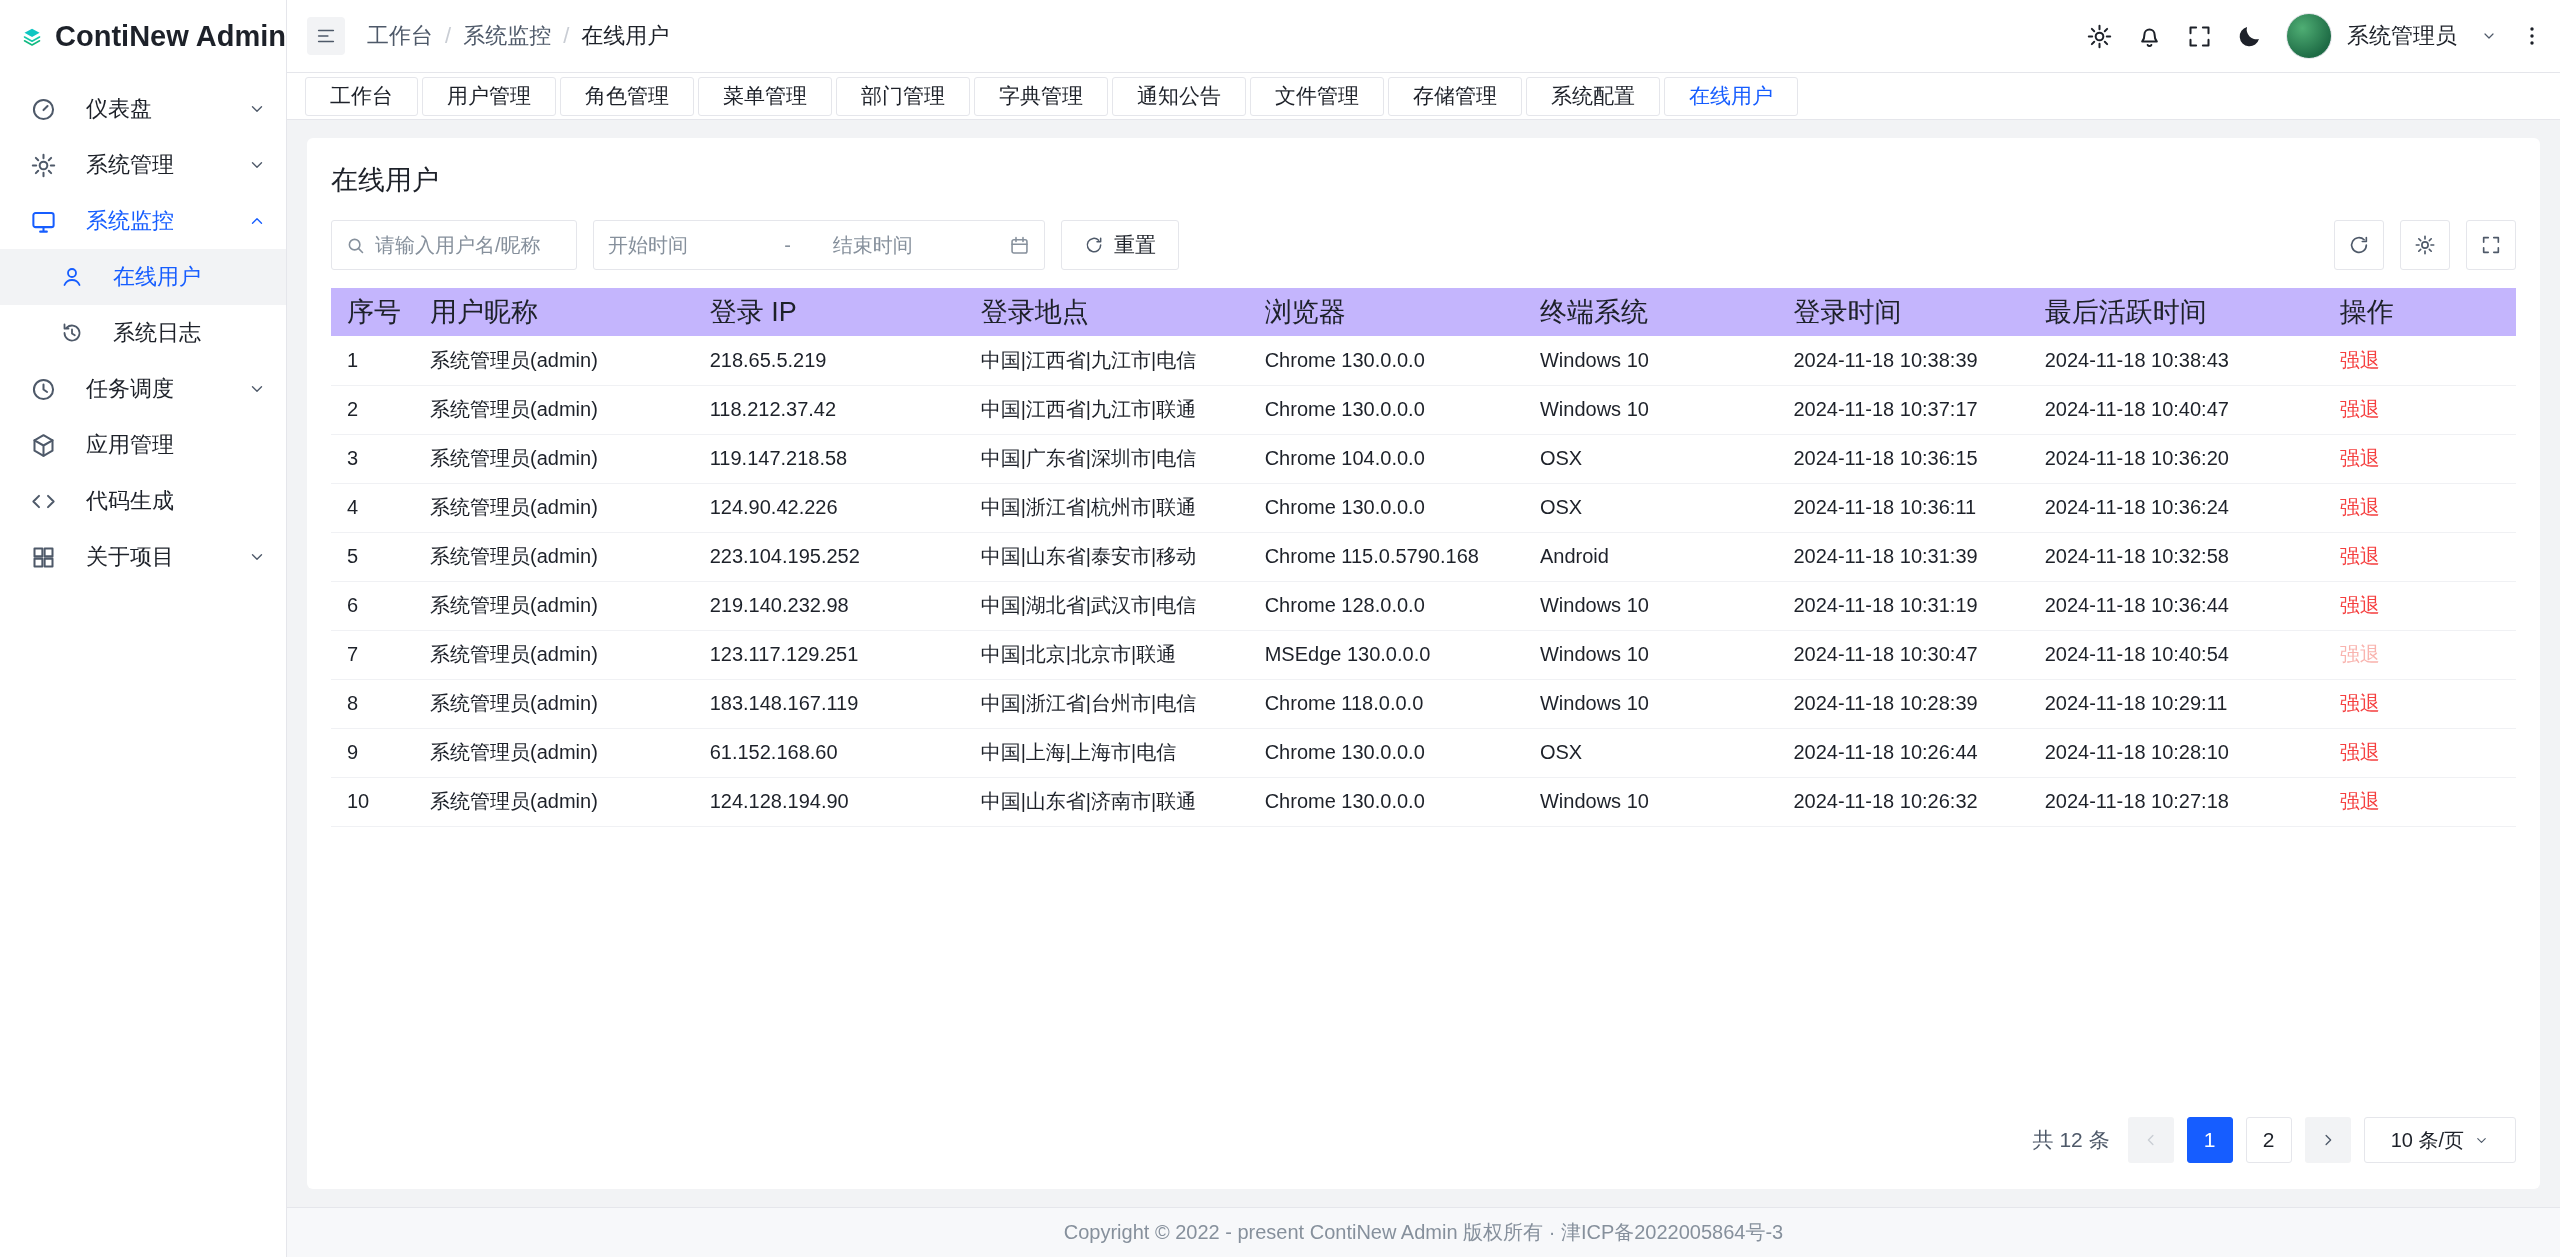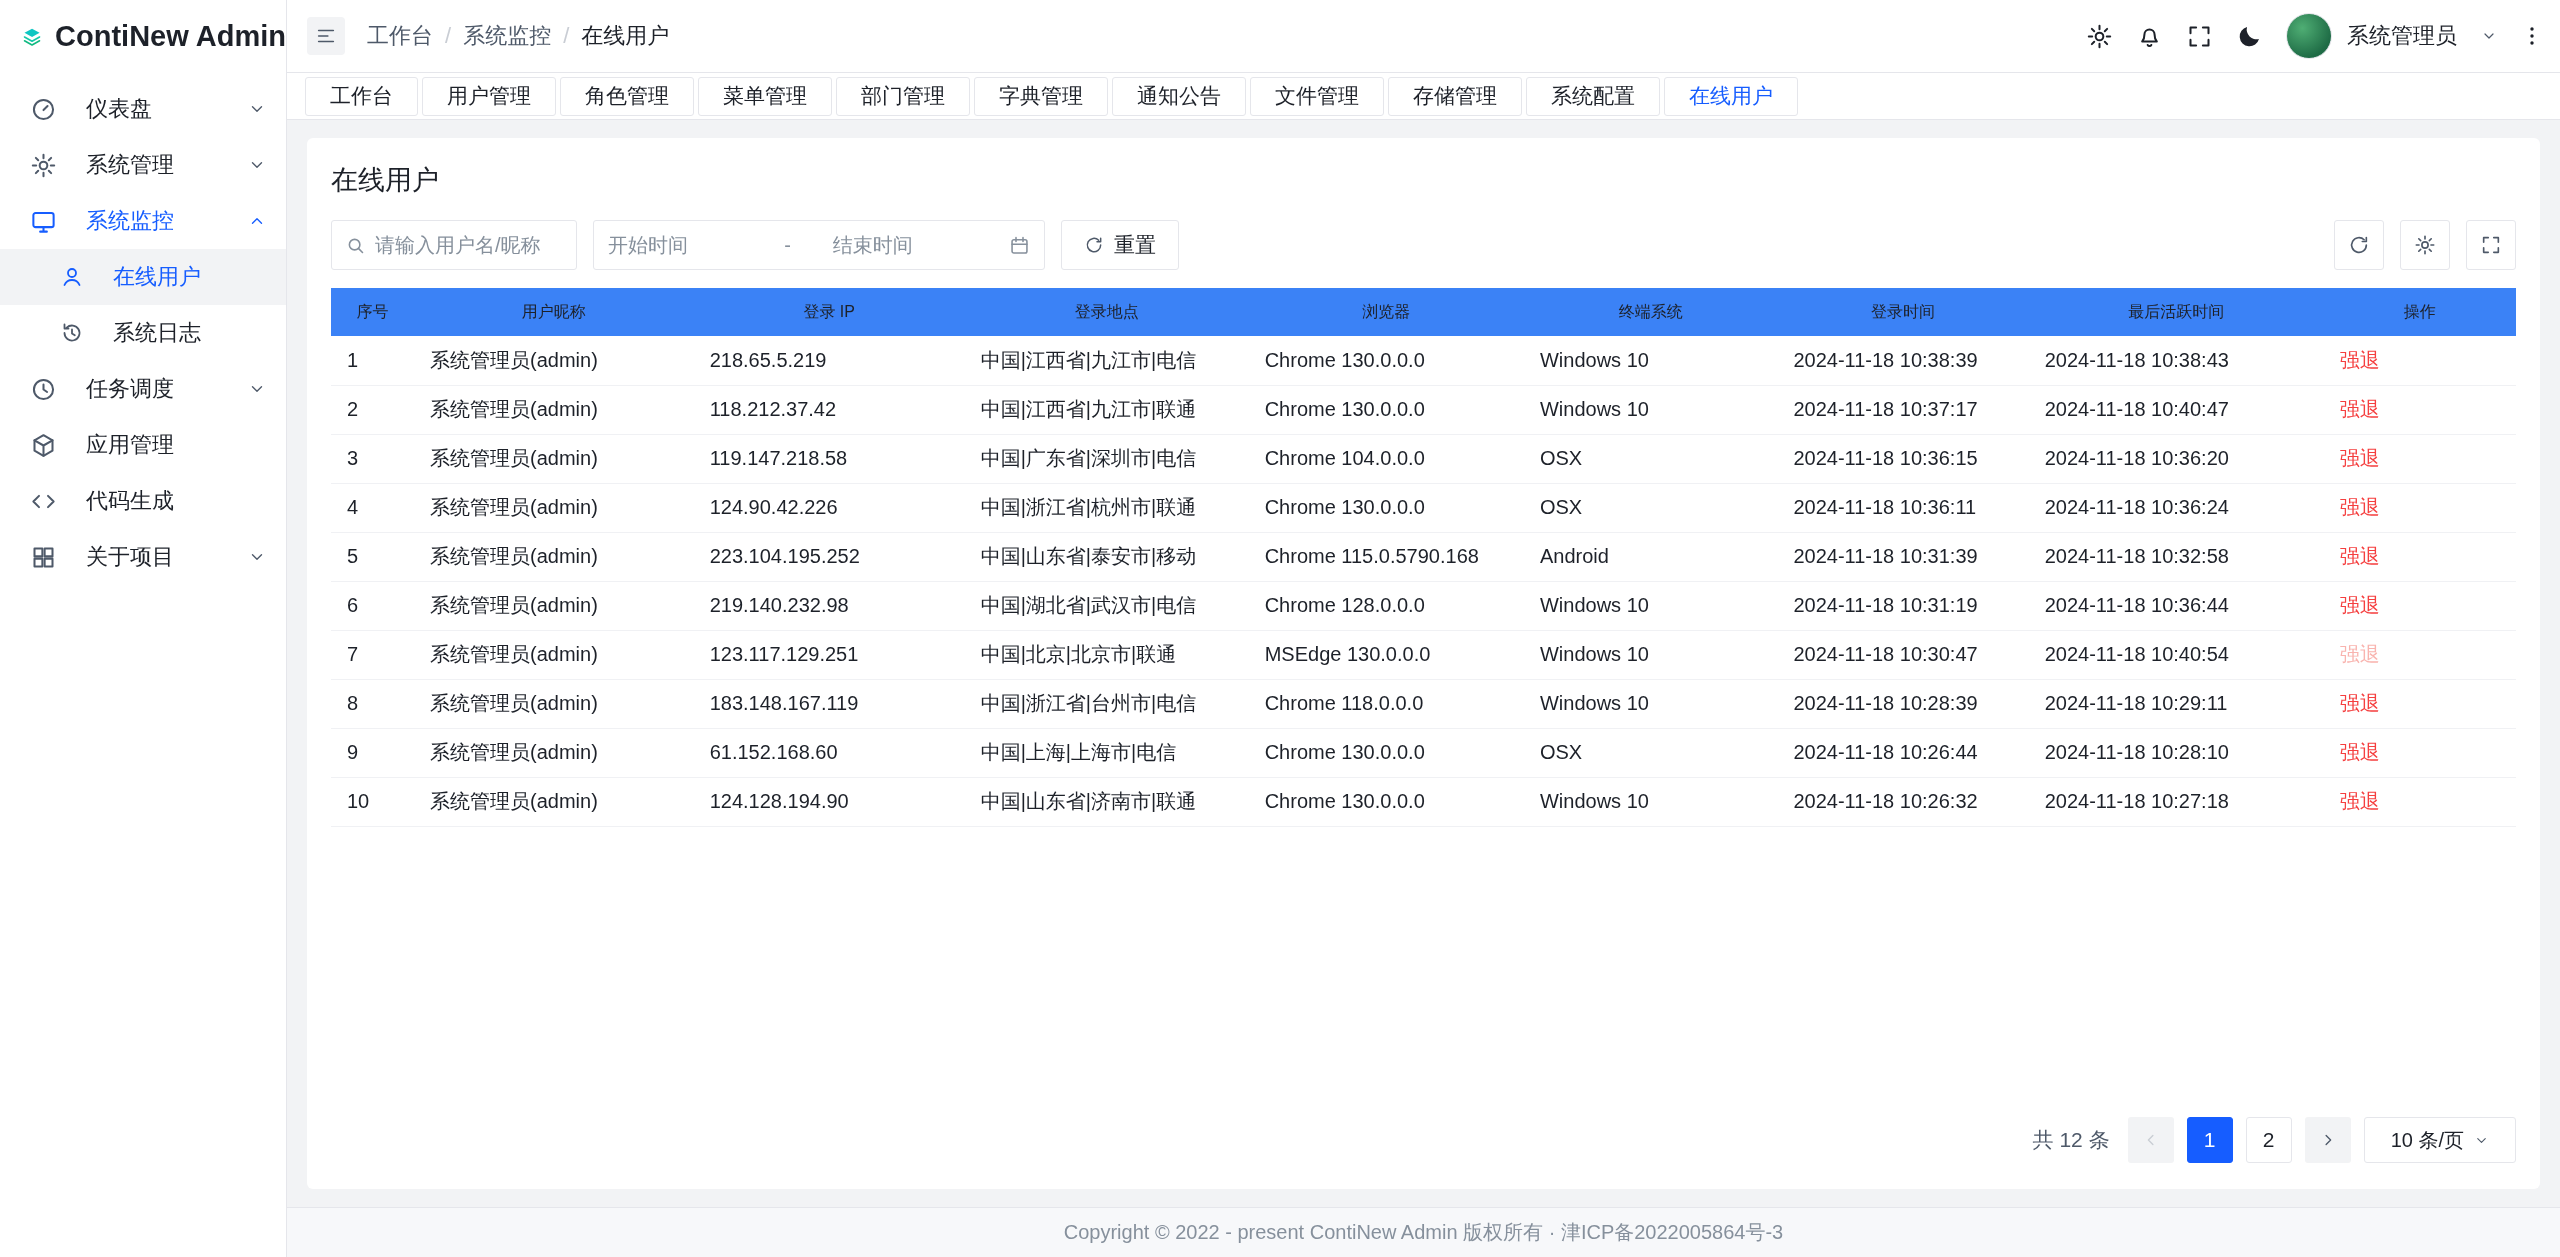--- a/index.html
+++ b/index.html
@@ -61,21 +61,21 @@
   .date-range .dr-text { flex:1; }
   .date-range svg { width:21px; height:21px; color:#86909c; flex-shrink:0; }
   .reset-btn { height:50px; padding:0 22px; border:1px solid #e5e6eb; border-radius:3px; background:#fff; display:flex; align-items:center; gap:10px; font-size:21px; color:#1d2129; cursor:pointer; }
   .reset-btn svg { width:20px; height:20px; color:#4e5969; }
   .toolbar-spacer { flex:1; }
   .tool-btn { width:50px; height:50px; border:1px solid #e5e6eb; border-radius:3px; background:#fff; display:flex; align-items:center; justify-content:center; color:#4e5969; cursor:pointer; flex-shrink:0; }
   .tool-btn svg { width:22px; height:22px; }
 
   .table-wrap { margin-top:18px; }
   table { width:100%; border-collapse:collapse; table-layout:fixed; }
-  th { background:#3b82f6; height:48px; text-align:center; font-size:16px; font-weight:500; color:#1d2129; padding:0 16px; white-space:nowrap; }
+  th { background:#c4b5fd; height:48px; text-align:left; font-size:27px; font-weight:500; color:#1d2129; padding:0 16px; white-space:nowrap; }
   td { height:49px; font-size:20px; color:#1d2129; padding:0 16px; border-bottom:1px solid #f0f1f4; white-space:nowrap; overflow:hidden; }
   .force-logout { color:#f53f3f; cursor:pointer; }
   .force-logout.disabled { color:#f9b4af; cursor:not-allowed; }
 
   .pagination { margin-top:auto; padding:20px 0 26px; display:flex; justify-content:flex-end; align-items:center; gap:13px; }
   .pg-total { font-size:21px; color:#4e5969; margin-right:5px; }
   .pg-btn { min-width:46px; height:46px; border-radius:3px; display:flex; align-items:center; justify-content:center; font-size:21px; cursor:pointer; }
   .pg-arrow { background:#f2f3f5; color:#4e5969; }
   .pg-arrow.disabled { color:#c9cdd4; cursor:default; }
   .pg-arrow svg { width:18px; height:18px; }

